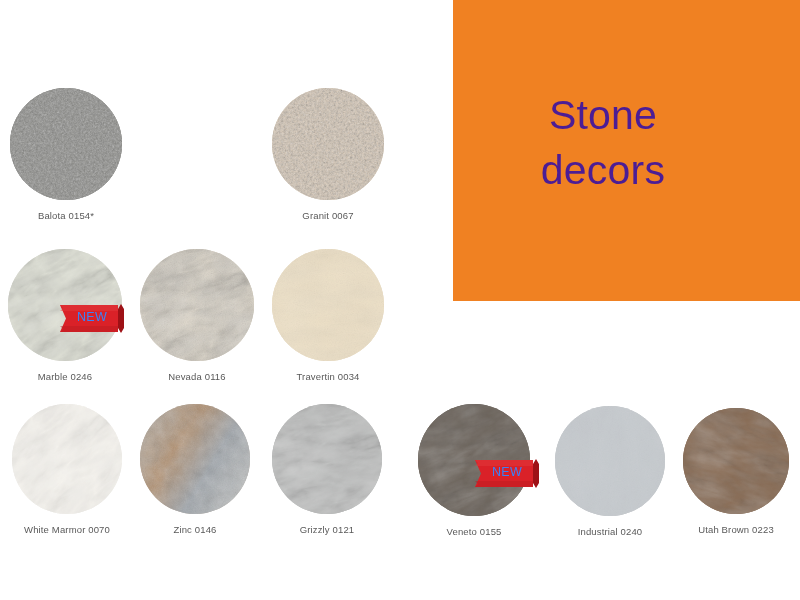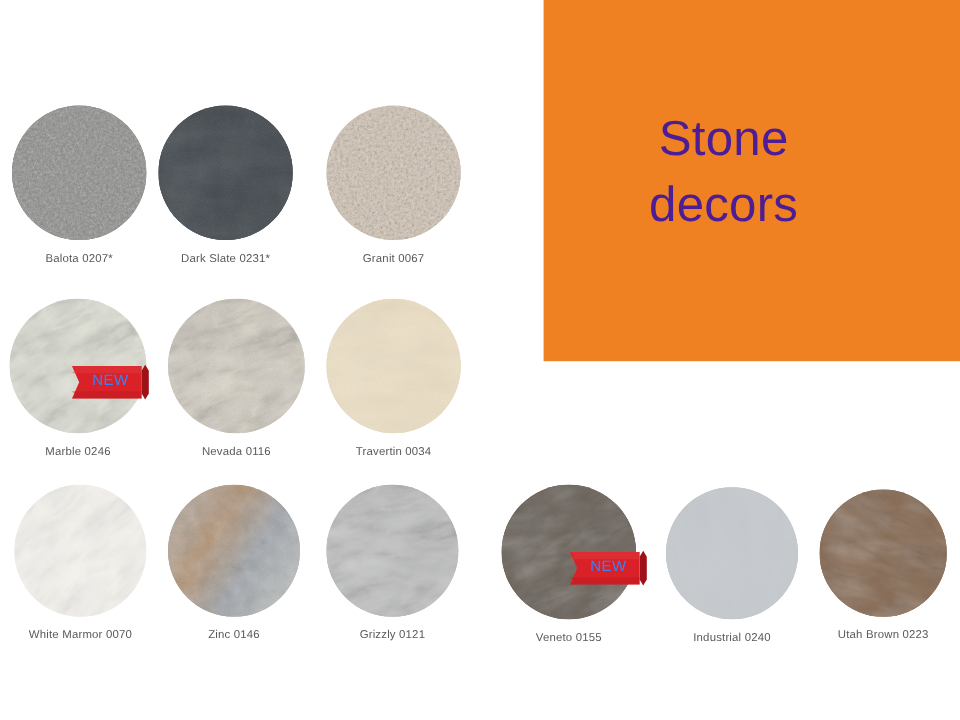--- a/index.html
+++ b/index.html
@@ -150,39 +150,23 @@
 
   <div class="swatch" style="left:10px; top:88px; width:112px;">
     <div class="disc" style="width:112px;height:112px;background:#7d7d79;">
       <svg class="tex" viewBox="0 0 112 112" preserveAspectRatio="none">
         <rect width="112" height="112" fill="#8a8a86"></rect>
         <rect width="112" height="112" filter="url(#f-grain-coarse)" opacity="0.95"></rect>
         <rect width="112" height="112" filter="url(#f-grain-fine)" opacity="0.55"></rect>
         <rect width="112" height="112" fill="#6e6e6a" opacity="0.28"></rect>
       </svg>
     </div>
-    <div class="caption" style="top:122px;">Balota 0207*</div>
-  </div>
-
-  <div class="swatch" style="left:132px; top:88px; width:112px;">
-    <div class="disc" style="width:112px;height:112px;background:#3e464b;">
-      <svg class="tex" viewBox="0 0 112 112" preserveAspectRatio="none">
-        <rect width="112" height="112" fill="#3e464b"></rect>
-        <g opacity="0.32">
-          <rect width="112" height="112" filter="url(#f-clouds)"></rect>
-        </g>
-        <g opacity="0.18">
-          <rect width="112" height="112" filter="url(#f-vein2)"></rect>
-        </g>
-        <rect width="112" height="112" fill="#394146" opacity="0.45"></rect>
-        <rect width="112" height="112" filter="url(#f-grain-fine)" opacity="0.10"></rect>
-      </svg>
-    </div>
-    <div class="caption" style="top:122px;">Dark Slate 0231*</div>
-  </div>
+    <div class="caption" style="top:122px;">Balota 0154*</div>
+  </div>
+
 
   <div class="swatch" style="left:272px; top:88px; width:112px;">
     <div class="disc" style="width:112px;height:112px;background:#ded1c0;">
       <svg class="tex" viewBox="0 0 112 112" preserveAspectRatio="none">
         <rect width="112" height="112" fill="#e6ddd0"></rect>
         <g opacity="0.85">
           <rect width="112" height="112" filter="url(#f-grain-coarse)"></rect>
         </g>
         <rect width="112" height="112" fill="#e8c9a8" opacity="0.30" style="mix-blend-mode:multiply"></rect>
         <rect width="112" height="112" filter="url(#f-grain-fine)" opacity="0.35"></rect>

